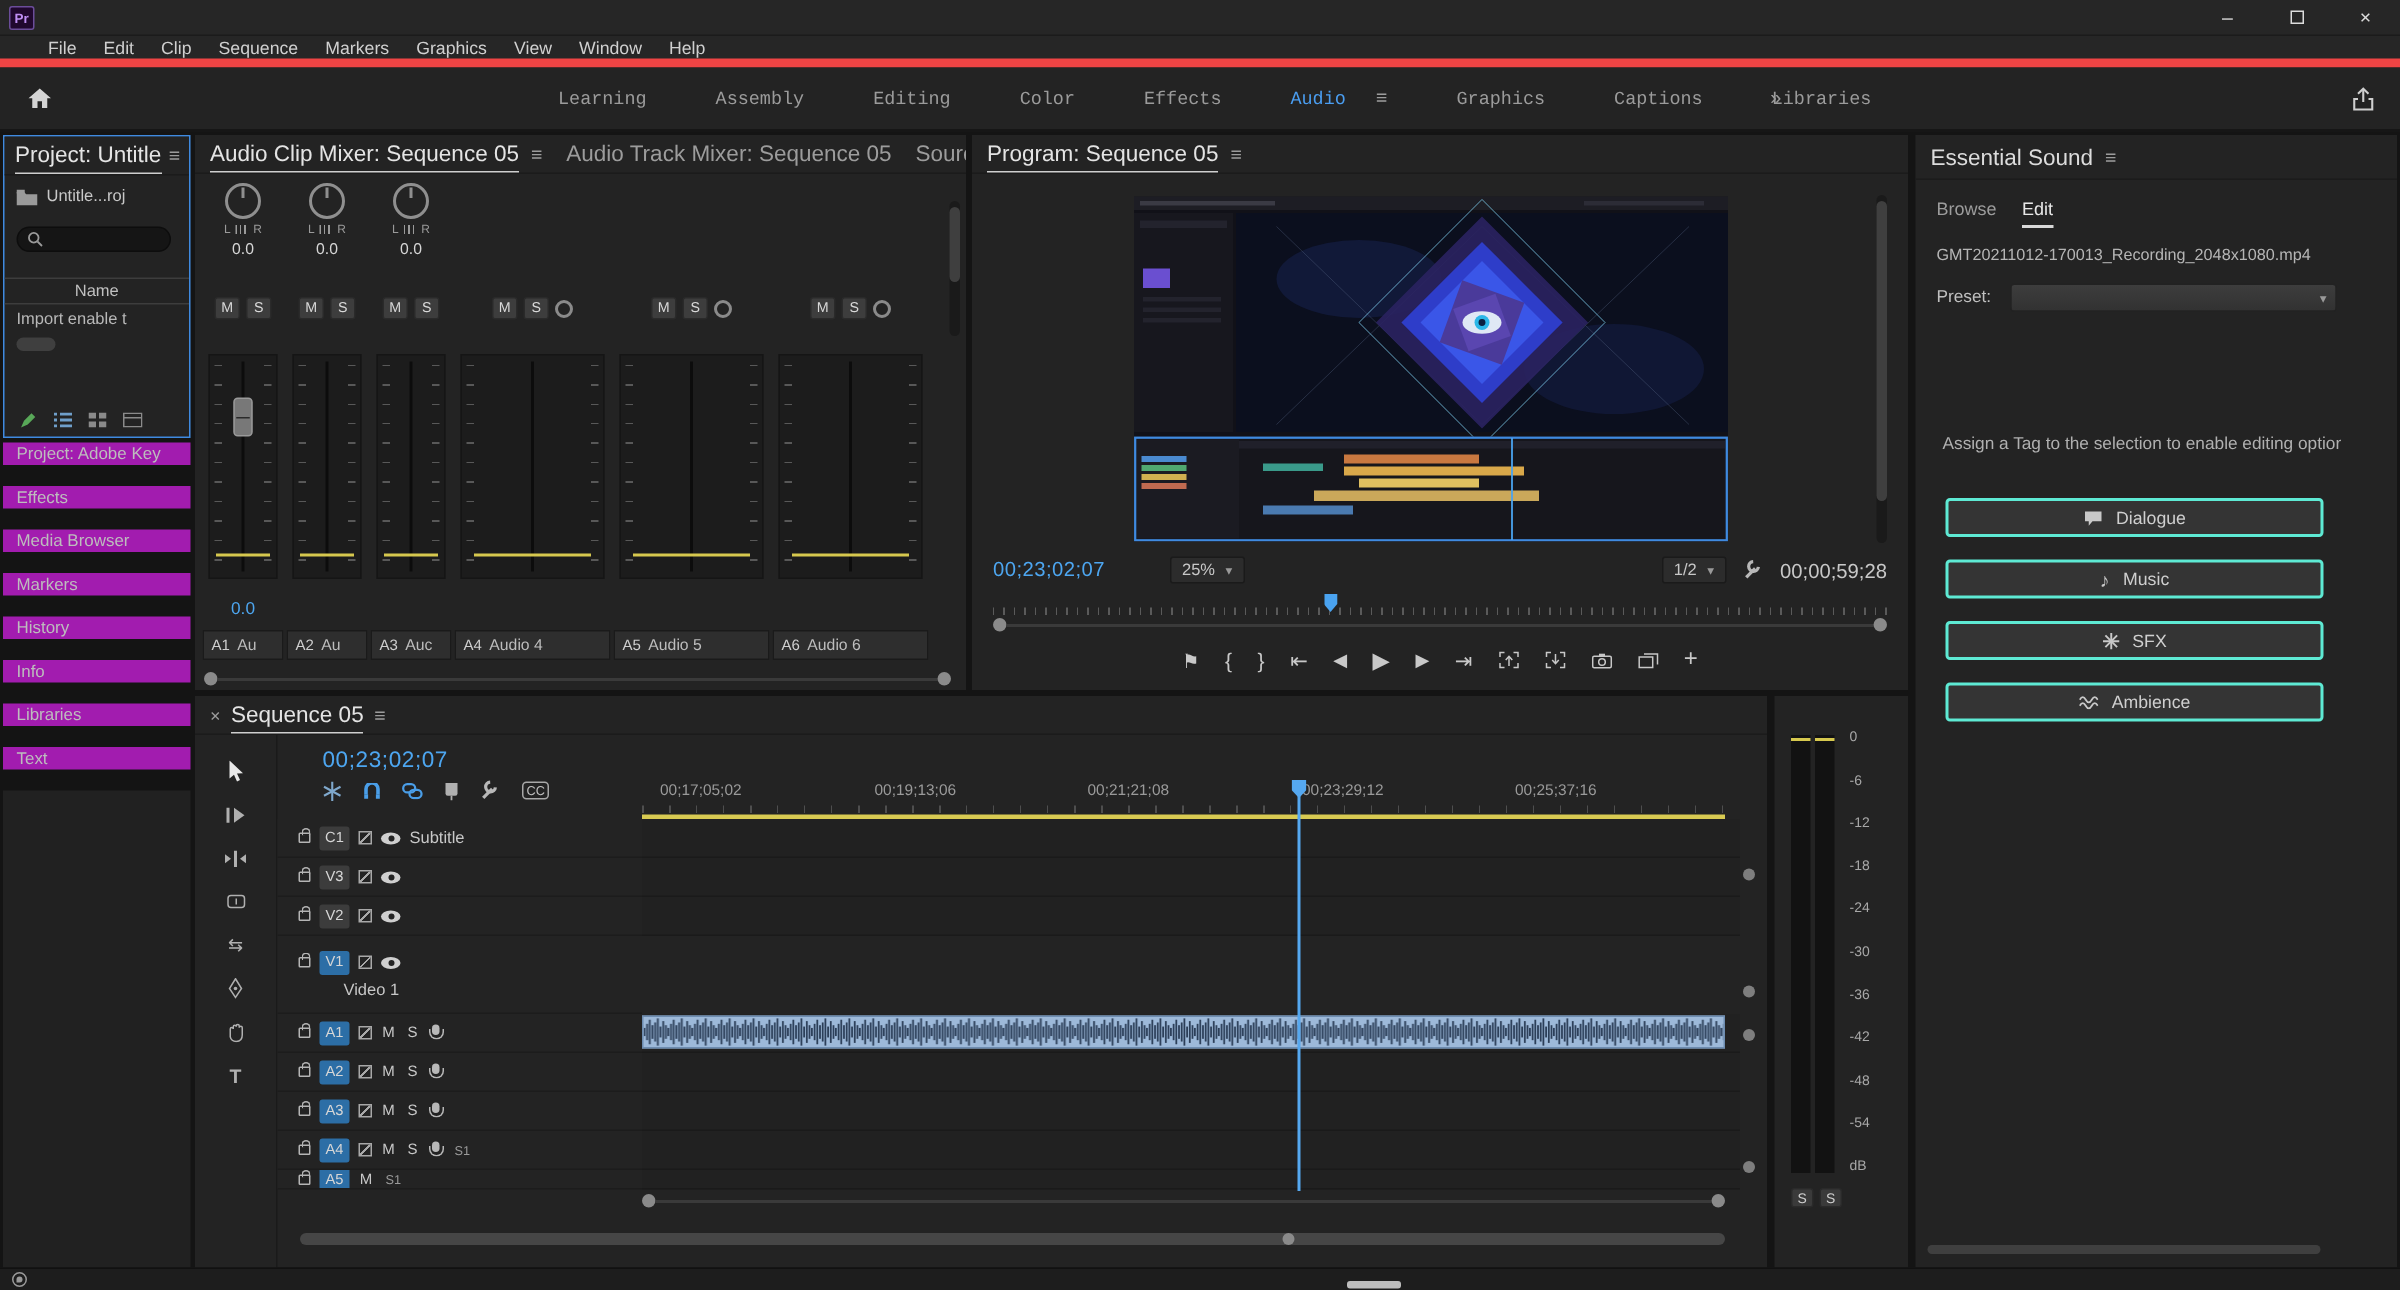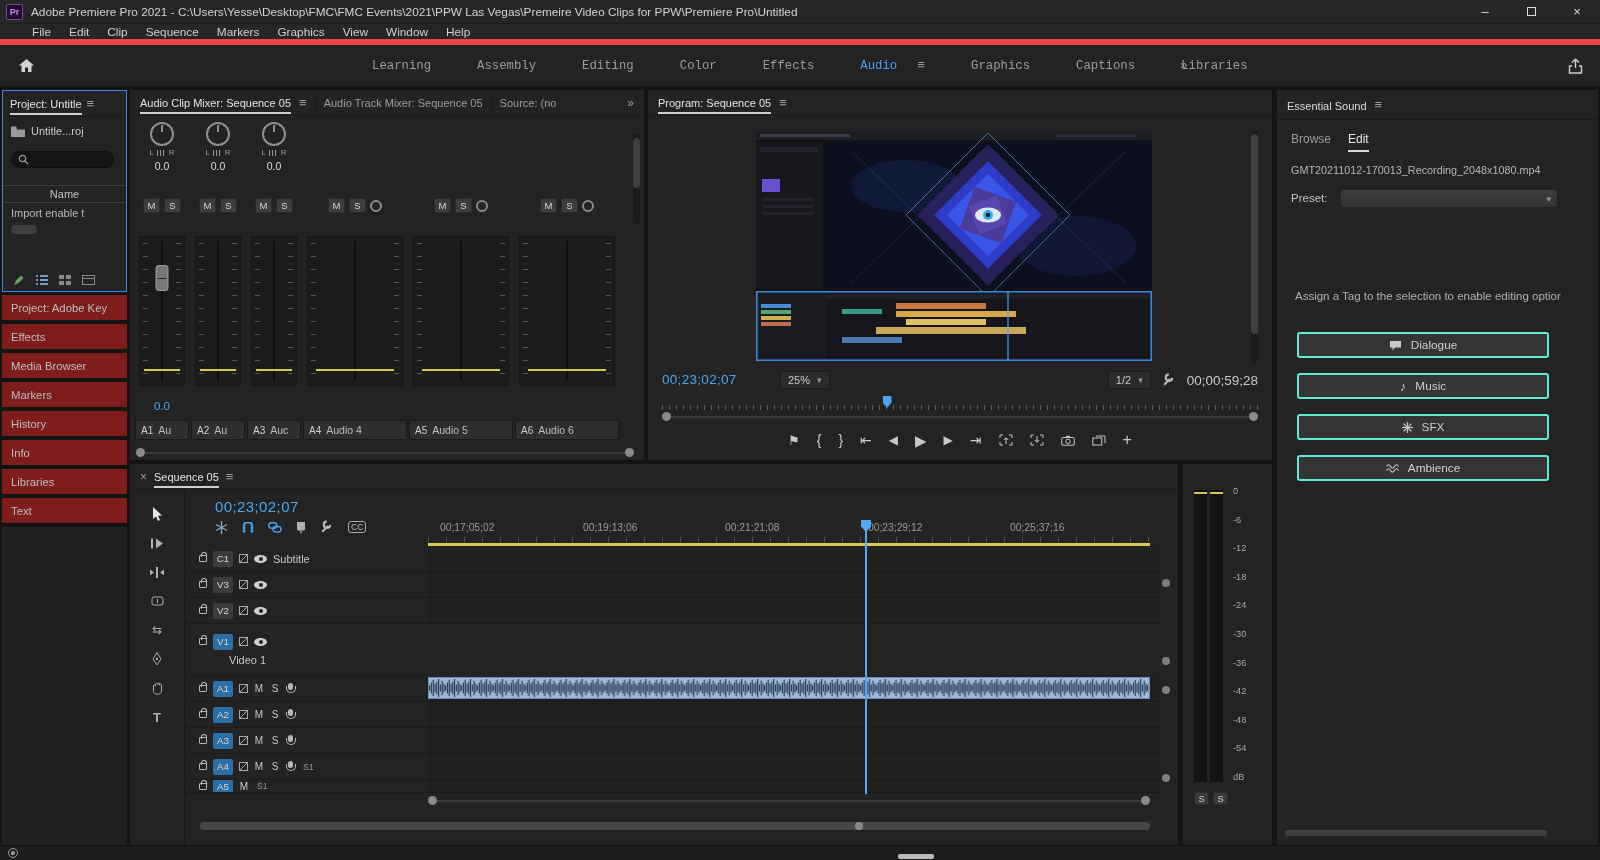--- a/index.html
+++ b/index.html
@@ -1,21 +1,21 @@
 <!DOCTYPE html>
 <html><head>
 <meta charset="utf-8">
 <style>
   * { margin:0; padding:0; box-sizing:border-box; }
   html,body { width:1600px; height:860px; }
   body { background:#141414; font-family:"Liberation Sans",sans-serif; font-size:12px; color:#c3c3c3; position:relative; overflow:hidden; }
   .abs { position:absolute; }
   .panel { position:absolute; background:#232323; overflow:hidden; }
   .p-head { height:26px; display:flex; align-items:center; gap:8px; padding:0 10px; border-bottom:1px solid #1b1b1b; white-space:nowrap; overflow:hidden; background:#232323; }
-  .p-tab { color:#9c9c9c; font-size:11px; white-space:nowrap; }
+  .p-tab { color:#9c9c9c; font-size:15px; white-space:nowrap; }
   .p-tab.active { color:#e4e4e4; border-bottom:2px solid #cfcfcf; padding:5px 0 3px; }
   .hamb { color:#9c9c9c; font-size:13px; line-height:1; }
   .tab-sep { width:1px; height:14px; background:#171717; }
 
   
   .titlebar { position:absolute; top:0; left:0; right:0; height:24px; background:#262626; display:flex; align-items:center; gap:8px; padding-left:6px; border-bottom:1px solid #1b1b1b; }
   .pr-badge { width:17px; height:16px; background:#20082e; color:#c08ff5; border:1px solid #6b4d9a; border-radius:2px; font-size:9px; font-weight:bold; display:flex; align-items:center; justify-content:center; }
   .title-text { color:#d2d2d2; font-size:11.8px; white-space:nowrap; overflow:hidden; }
   .win-controls { margin-left:auto; display:flex; height:100%; }
   .win-btn { width:46px; height:100%; display:flex; align-items:center; justify-content:center; color:#dcdcdc; font-size:13px; }
@@ -28,21 +28,21 @@
   
   .wsbar { position:absolute; top:45px; left:0; right:0; height:43px; background:#232323; border-bottom:2px solid #161616;font-family:Liberation Mono, monospace; }
   .ws-tabs { position:absolute; left:372px; top:0; height:100%; display:flex; align-items:center; gap:46px; }
   .ws-tab { color:#9b9b9b; font-size:12.3px; white-space:nowrap; }
   .ws-tab.active { color:#4a9df0; display:flex; gap:20px; align-items:center; }
   .ws-overflow { position:absolute; left:1180px; top:13px; color:#9b9b9b; font-size:13px; }
 
   
   .search-box { position:absolute; top:60px; left:8px; width:103px; height:17px; background:#151515; border:1px solid #0d0d0d; border-radius:9px; display:flex; align-items:center; padding-left:6px; gap:4px; }
   .name-head { position:absolute; top:94px; left:0; right:0; height:18px; border-top:1px solid #3d3d3d; border-bottom:1px solid #3d3d3d; display:flex; align-items:center; justify-content:center; color:#c0c0c0; font-size:11px; }
-  .left-tab { position:absolute; left:2px; width:125px; height:25px; background:#7f1d1d; display:flex; align-items:center; padding:0 9px; color:#bdbdbd; font-size:11.3px; white-space:nowrap; overflow:hidden; }
+  .left-tab { position:absolute; left:2px; width:125px; height:15px; background:#a21caf; display:flex; align-items:center; padding:0 9px; color:#bdbdbd; font-size:11.3px; white-space:nowrap; overflow:hidden; }
 
   
   .channel { position:absolute; top:26px; bottom:0; }
   .knob { width:24px; height:24px; border-radius:50%; border:2px solid #8f8f8f; position:relative; margin:0 auto; }
   .knob::after { content:''; position:absolute; left:50%; top:1px; width:2px; height:7px; background:#8f8f8f; transform:translateX(-50%); }
   .pan-row { position:absolute; top:32px; left:0; right:0; display:flex; align-items:center; justify-content:center; gap:3px; font-size:8px; color:#9a9a9a; }
   .pan-bars { width:9px; height:6px; background:repeating-linear-gradient(90deg,#9a9a9a 0 1px,transparent 1px 3px); }
   .pan-value { position:absolute; top:44px; left:0; right:0; text-align:center; font-size:10.5px; color:#d6d6d6; }
   .ms-row { position:absolute; top:82px; left:0; right:0; display:flex; justify-content:center; gap:4px; align-items:center; }
   .ms-btn { width:17px; height:15px; background:#3d3d3d; border:1px solid #2a2a2a; color:#d8d8d8; font-size:9.5px; display:flex; align-items:center; justify-content:center; border-radius:2px; }
@@ -122,21 +122,20 @@
   .statusbar { position:absolute; left:0; right:0; bottom:0; height:15px; background:#1d1d1d; border-top:1px solid #111; }
   .status-circ { position:absolute; left:8px; top:2px; width:10px; height:10px; border:1px solid #9a9a9a; border-radius:50%; }
   .status-circ::after { content:''; position:absolute; left:2px; top:2px; width:4px; height:4px; background:#9a9a9a; border-radius:50% 50% 50% 0; }
   .status-pill { position:absolute; left:898px; bottom:1px; width:36px; height:5px; background:#bdbdbd; border-radius:2px; }
 </style>
 </head>
 <body>
 
 <div class="titlebar">
   <span class="pr-badge">Pr</span>
-  <span class="title-text">Adobe Premiere Pro 2021 - C:\Users\Yesse\Desktop\FMC\FMC Events\2021\PPW Las Vegas\Premeire Video Clips for PPW\Premiere Pro\Untitled</span>
   <div class="win-controls">
     <div class="win-btn">–</div>
     <div class="win-btn">
         <span class="win-box"></span>
       </div>
     <div class="win-btn">×</div>
   </div>
 </div>
 
 <div class="menubar">

